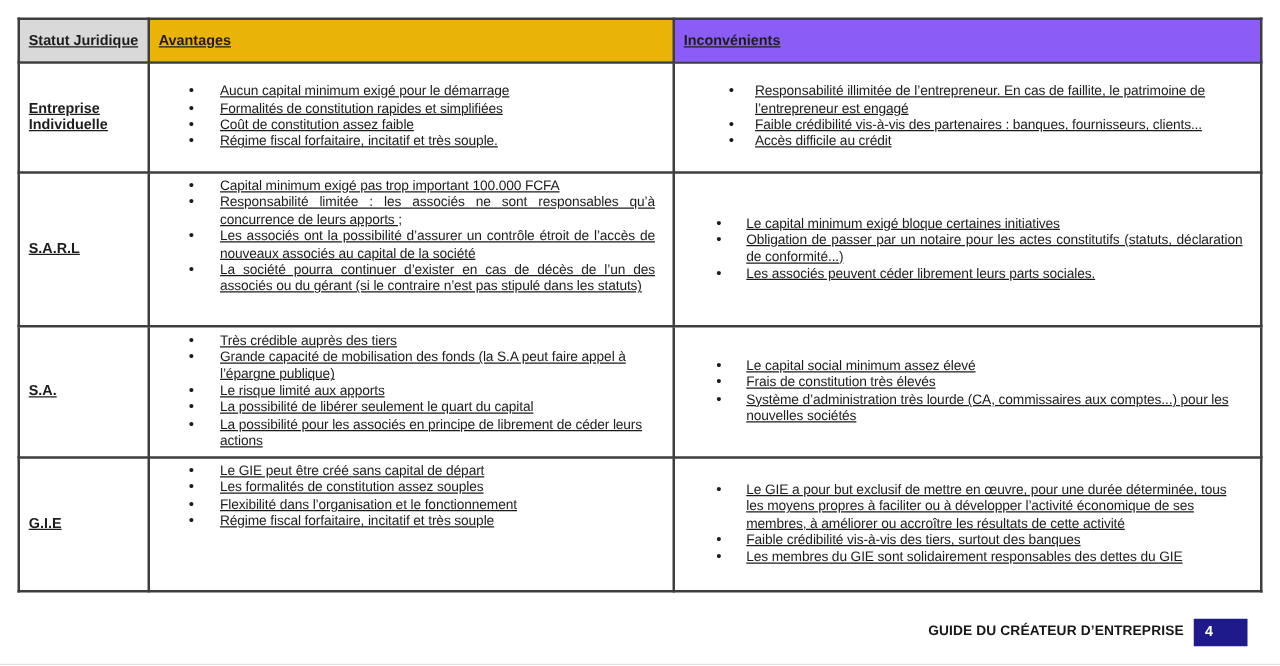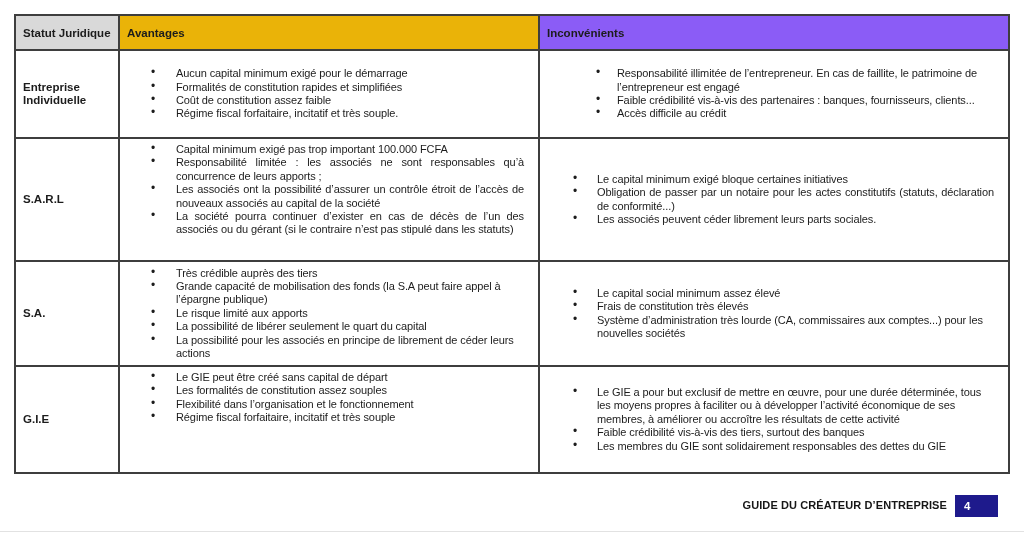--- a/index.html
+++ b/index.html
@@ -10,20 +10,21 @@
     color: #1c1c1c;
     overflow: hidden;
   }
   .page { position: absolute; inset: 0; width: 1024px; height: 533px; }
 
   table.status-table {
     position: absolute; left: 14px; top: 14px;
     width: 994px;
     border-collapse: collapse;
     table-layout: fixed;
+    text-decoration: underline;
   }
   .status-table th, .status-table td {
     border: 2px solid #3e3e3e;
     overflow: hidden;
   }
   .status-table th {
     background: #d9d9d9;
     font-size: 11.5px;
     font-weight: bold;
     text-align: left;
@@ -51,21 +52,21 @@
   }
   td.cell.top { vertical-align: top; padding-top: 4px; }
 
   td.cell ul {
     margin: 0;
     padding: 0 0 0 30px;
     list-style: none;
     letter-spacing: -0.1px;
   }
   td.inc ul { padding-left: 32px; }
-  td.inc ul.indent-more { padding-left: 42px; margin-left: 13px; }
+  td.inc ul.indent-more { padding-left: 42px; }
   td.cell li { position: relative; padding-left: 26px; }
   td.inc li { padding-left: 25px; }
   td.inc ul.indent-more li { padding-left: 22px; }
   td.cell li::before {
     content: "\2022";
     position: absolute; left: 1px; top: -1px;
     font-size: 12px;
   }
   ul.justify li { text-align: justify; }
 

